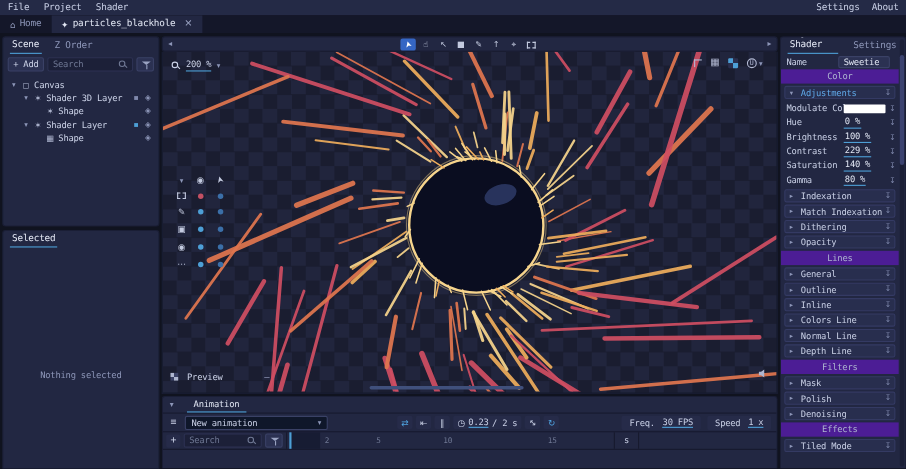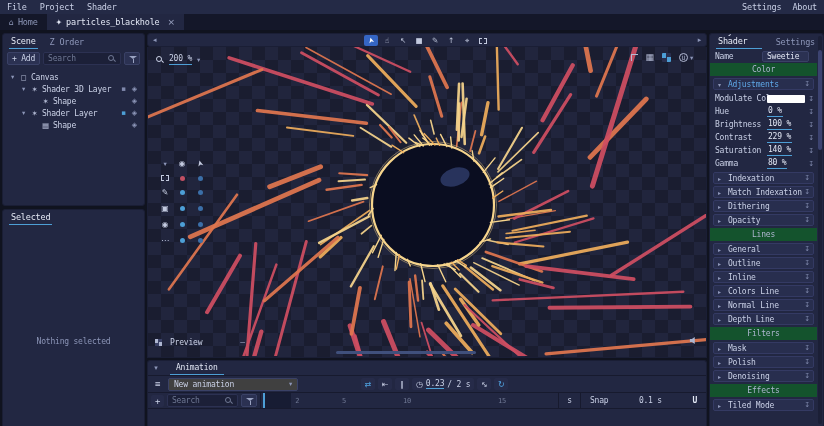--- a/index.html
+++ b/index.html
@@ -86,21 +86,21 @@
   .vol{position:absolute;right:8px;bottom:10px}
   .hscroll{position:absolute;left:188px;bottom:3px;width:140px;height:3px;background:#40507c;border-radius:2px}
 
   
   #anim-panel{left:147px;top:360px;width:560px;height:66px;border-bottom:none;border-radius:3px 3px 0 0;overflow:hidden}
   .anim-header{height:15px;display:flex;align-items:flex-end;border-bottom:1px solid #171a2e}
   .anim-collapse{width:16px;text-align:center;color:#8d96b8;font-size:7px;padding-bottom:3px}
   .anim-tab{padding:0 6px 2px;font-size:8px;color:#e2e7f4;border-bottom:1px solid #4d9fd6;margin-left:6px}
   .anim-toolbar{height:17px;display:flex;align-items:center;padding:0 3px;gap:4px;border-bottom:1px solid #171a2e;position:relative}
   .ham{width:13px;text-align:center;color:#ccd3e8;font-size:9px}
-  .dropdown{width:130px;height:13px;background:#404040;border:1px solid #3a4166;border-radius:2px;
+  .dropdown{width:130px;height:13px;background:#0f172a;border:1px solid #3a4166;border-radius:2px;
             display:flex;align-items:center;padding:0 5px;font-size:8px}
   .dropdown .caret{margin-left:auto}
   .transport{position:absolute;left:213px;display:flex;gap:3px;align-items:center}
   .tbtn{min-width:14px;height:12px;background:#262b49;border-radius:2px;display:flex;align-items:center;
         justify-content:center;font-size:8px;color:#c3cadf;padding:0 2px}
   .tbtn.blue{color:#4fa3e0}
   .time{display:flex;gap:3px;align-items:center;font-size:8px;background:#262b49;border-radius:2px;height:12px;padding:0 4px}
   .time .cur{border-bottom:1px solid #4d9fd6}
   .anim-right{margin-left:auto;display:flex;gap:6px;padding-right:2px}
   .stat-box{background:#262b49;border-radius:2px;height:13px;display:flex;align-items:center;gap:7px;padding:0 7px;font-size:8px}
@@ -118,21 +118,21 @@
                background:#262b49;border-right:1px solid #171a2e}
   .lane{width:298px;background:#191c30;position:relative}
   .playhead{position:absolute;left:4px;top:0;bottom:0;width:2px;background:#4d9fd6}
 
   
   #inspector{left:709px;top:33px;width:115px;height:393px;border-bottom:none;border-radius:3px 3px 0 0;overflow:hidden}
   #insp-rows{position:absolute;top:16px;left:0;right:6px;bottom:0}
   .irow{height:13px;display:flex;align-items:center;padding:0 5px;font-size:8px;position:relative}
   .irow .val{position:absolute;left:57px;border-bottom:1px solid #4d9fd6;padding:0 1px 1px;color:#e2e7f4}
   .dl{position:absolute;right:3px;color:#7f88ac;font-size:7px;top:50%;transform:translateY(-50%)}
-  .iheader{height:13px;display:flex;align-items:center;justify-content:center;color:#aeb6d0;font-size:8px;background:#14532d}
+  .iheader{height:13px;display:flex;align-items:center;justify-content:center;color:#aeb6d0;font-size:8px;background:#4c1d95}
   .igroup{height:12px;margin:2px 3px;background:#282e4e;border:1px solid #343a63;border-radius:2px;
           display:flex;align-items:center;padding:0 4px;font-size:8px;gap:4px;position:relative}
   .igroup .arr{color:#8d96b8;font-size:6px;width:6px}
   .igroup.open .glabel{color:#5fa8e8}
   .swatch{position:absolute;left:57px;width:38px;height:8px;background:#fff;border-radius:1px}
   .namebox{position:absolute;left:52px;right:8px;height:11px;background:#2b3152;border:1px solid #3a4166;
            border-radius:2px;display:flex;align-items:center;padding:0 4px;color:#e2e7f4}
   .insp-scroll{position:absolute;right:1px;top:2px;bottom:2px;width:4px;background:#1b1f36;border-radius:2px}
   .insp-thumb{position:absolute;left:0;top:14px;width:4px;height:100px;background:#3c4370;border-radius:2px}
 
@@ -483,20 +483,30 @@
       <span class="time">
         <span class="gl">◷</span>
         <span class="cur">0.23</span>
         <span>/ 2 s</span>
       </span>
       <span class="tbtn">
           <span class="rot45 gl">↔</span>
         </span>
       <span class="tbtn blue gl">↻</span>
     </span>
+    <span class="anim-right">
+      <span class="stat-box">
+        <span>Freq.</span>
+        <span class="sv">30 FPS</span>
+      </span>
+      <span class="stat-box">
+        <span>Speed</span>
+        <span class="sv">1 x</span>
+      </span>
+    </span>
   </div>
 
   <div class="ruler-row">
     <div class="track-head">
       <span class="plus-btn">+</span>
       <span class="search">
         <span class="ph">Search</span>
         <span class="mag"></span>
       </span>
       <span class="btn icon-btn" style="height:13px">
@@ -505,25 +515,20 @@
     </div>
     <div class="ruler" id="ruler">
         <span class="tick" style="left: 237px;">15</span>
         <span class="tick" style="left: 142px;">10</span>
         <span class="tick" style="left: 81px;">5</span>
         <span class="tick" style="left: 34.2px;">2</span>
         <span class="tick" style="left: 3px;">0</span>
       <span class="ph-flag"></span>
     </div>
     <div class="unit-cell">s</div>
-    <div class="snap-cell">
-      <span>Snap</span>
-      <span>0.1 s</span>
-      <span style="font-weight:bold;color:#e2e7f4">U</span>
-    </div>
   </div>
 
 </div>
 
 <div id="inspector" class="panel">
   <div class="ptabs" style="gap:12px">
     <span class="ptab active">Layer Shader</span>
     <span class="ptab">Settings</span>
   </div>
   <div id="insp-rows">

